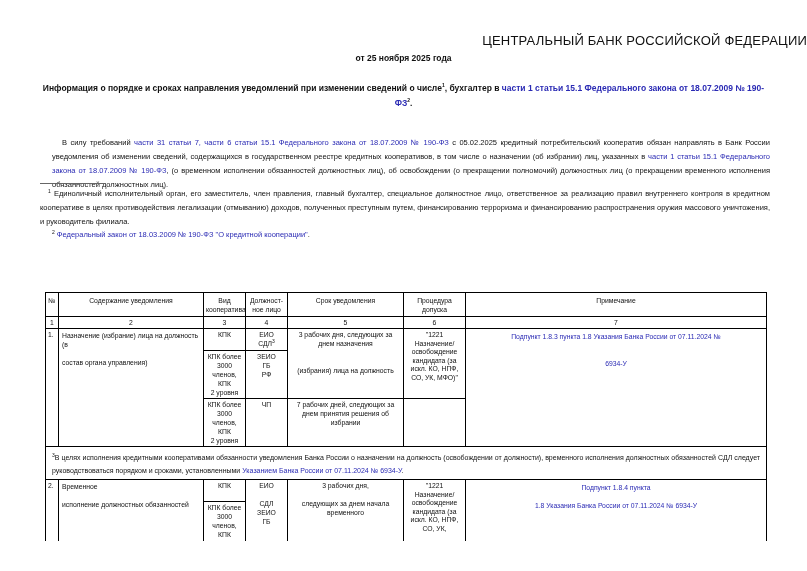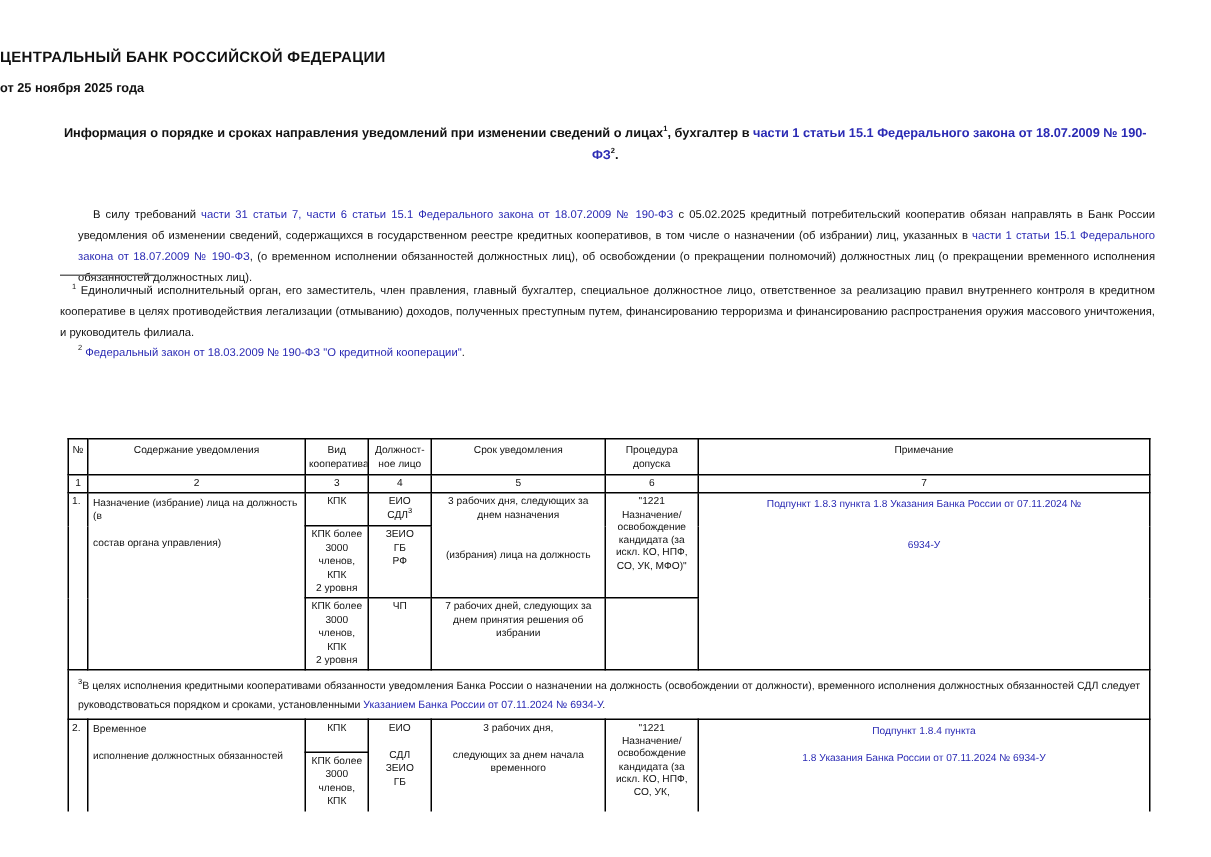--- a/index.html
+++ b/index.html
@@ -1,23 +1,23 @@
 <!DOCTYPE html>
 <html><head>
 <meta charset="utf-8">
 <style>
   html,body{margin:0;padding:0;}
   body{
     width:807px;height:571px;background:#ffffff;position:relative;
     font-family:"Liberation Sans", sans-serif;color:#111;
     -webkit-font-smoothing:antialiased;
   }
-  .org{position:absolute;top:33px;left:0;right:0;text-align:left;
-       font-size:10px;font-weight:bold;letter-spacing:.2px;}
-  .date{position:absolute;top:53px;left:0;right:0;text-align:left;
+  .org{position:absolute;top:33px;left:0;right:0;text-align:right;
+       font-size:13px;font-weight:normal;letter-spacing:.2px;}
+  .date{position:absolute;top:53px;left:0;right:0;text-align:center;
        font-size:8.5px;font-weight:bold;}
   .title{position:absolute;top:81px;left:40px;right:40px;text-align:center;
        font-size:8.5px;font-weight:bold;line-height:15px;}
   .intro{position:absolute;top:136px;left:52px;right:37px;
        font-size:7.5px;line-height:14px;text-align:justify;text-indent:10px;}
   .fn-rule{position:absolute;top:183px;left:40px;width:66px;height:0;
        border-top:1px solid #666;}
   .fn1{position:absolute;top:187px;left:40px;right:37px;
        font-size:7.5px;line-height:14px;text-align:justify;text-indent:8px;}
   .fn2{position:absolute;top:228px;left:40px;right:37px;
@@ -43,21 +43,21 @@
   .nb{border-bottom:none !important;}
   .contentcell{padding-top:2px;padding-left:3px;}
   .numcell{padding-left:2px;}
 </style>
 </head>
 <body>
 
 <div class="org">ЦЕНТРАЛЬНЫЙ БАНК РОССИЙСКОЙ ФЕДЕРАЦИИ</div>
 <div class="date">от 25 ноября 2025 года</div>
 
-<div class="title"><span>Информация о порядке и сроках направления уведомлений при изменении сведений о лицах</span><sup class="fnm">1</sup><span>, бухгалтер в </span><span class="link">части 1 статьи 15.1 Федерального закона от 18.07.2009 № 190-ФЗ</span><sup class="fnm">2</sup><span>.</span></div>
+<div class="title"><span>Информация о порядке и сроках направления уведомлений при изменении сведений о числе</span><sup class="fnm">1</sup><span>, бухгалтер в </span><span class="link">части 1 статьи 15.1 Федерального закона от 18.07.2009 № 190-ФЗ</span><sup class="fnm">2</sup><span>.</span></div>
 
 <div class="intro"><span>В силу требований </span><span class="link">части 31 статьи 7, части 6 статьи 15.1 Федерального закона от 18.07.2009 № 190-ФЗ</span><span> с 05.02.2025 кредитный потребительский кооператив обязан направлять в Банк России уведомления об изменении сведений, содержащихся в государственном реестре кредитных кооперативов, в том числе о назначении (об избрании) лиц, указанных в </span><span class="link">части 1 статьи 15.1 Федерального закона от 18.07.2009 № 190-ФЗ</span><span>, (о временном исполнении обязанностей должностных лиц), об освобождении (о прекращении полномочий) должностных лиц (о прекращении временного исполнения обязанностей должностных лиц).</span></div>
 
 <div class="fn-rule"></div>
 
 <div class="fn1"><sup class="fnm">1</sup><span> Единоличный исполнительный орган, его заместитель, член правления, главный бухгалтер, специальное должностное лицо, ответственное за реализацию правил внутреннего контроля в кредитном кооперативе в целях противодействия легализации (отмыванию) доходов, полученных преступным путем, финансированию терроризма и финансированию распространения оружия массового уничтожения, и руководитель филиала.</span></div>
 
 <div class="fn2"><sup class="fnm">2</sup><span class="link"> Федеральный закон от 18.03.2009 № 190-ФЗ "О кредитной кооперации"</span><span>.</span></div>
 
 <table>

